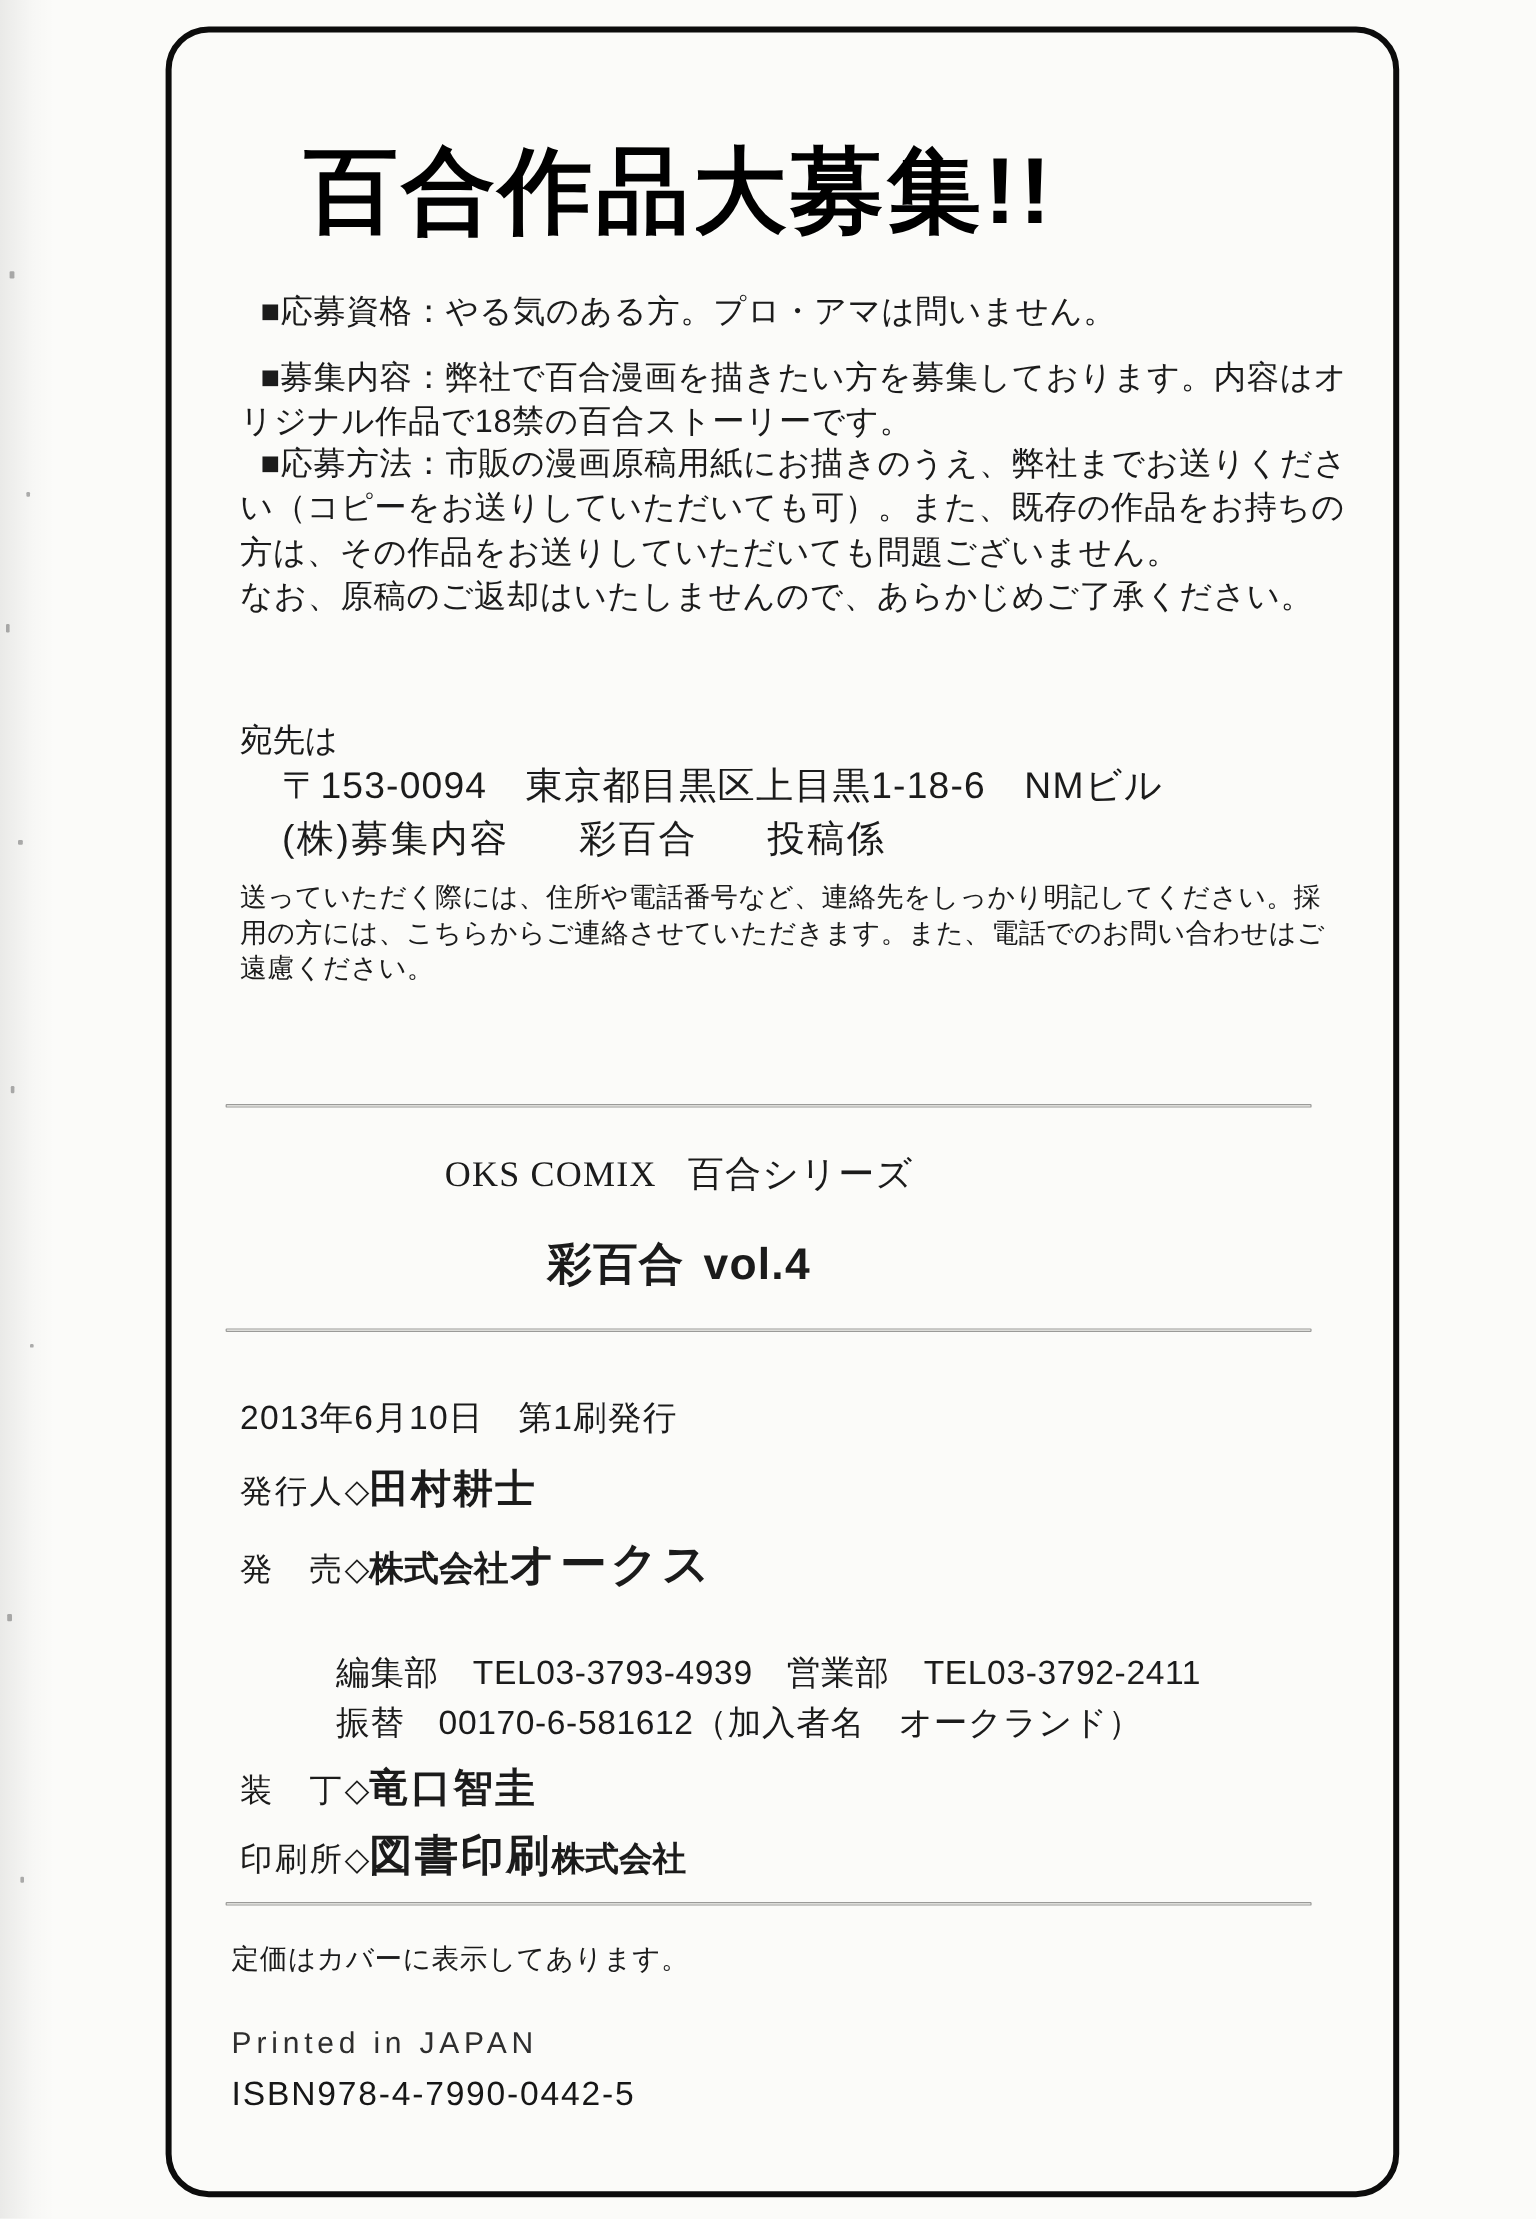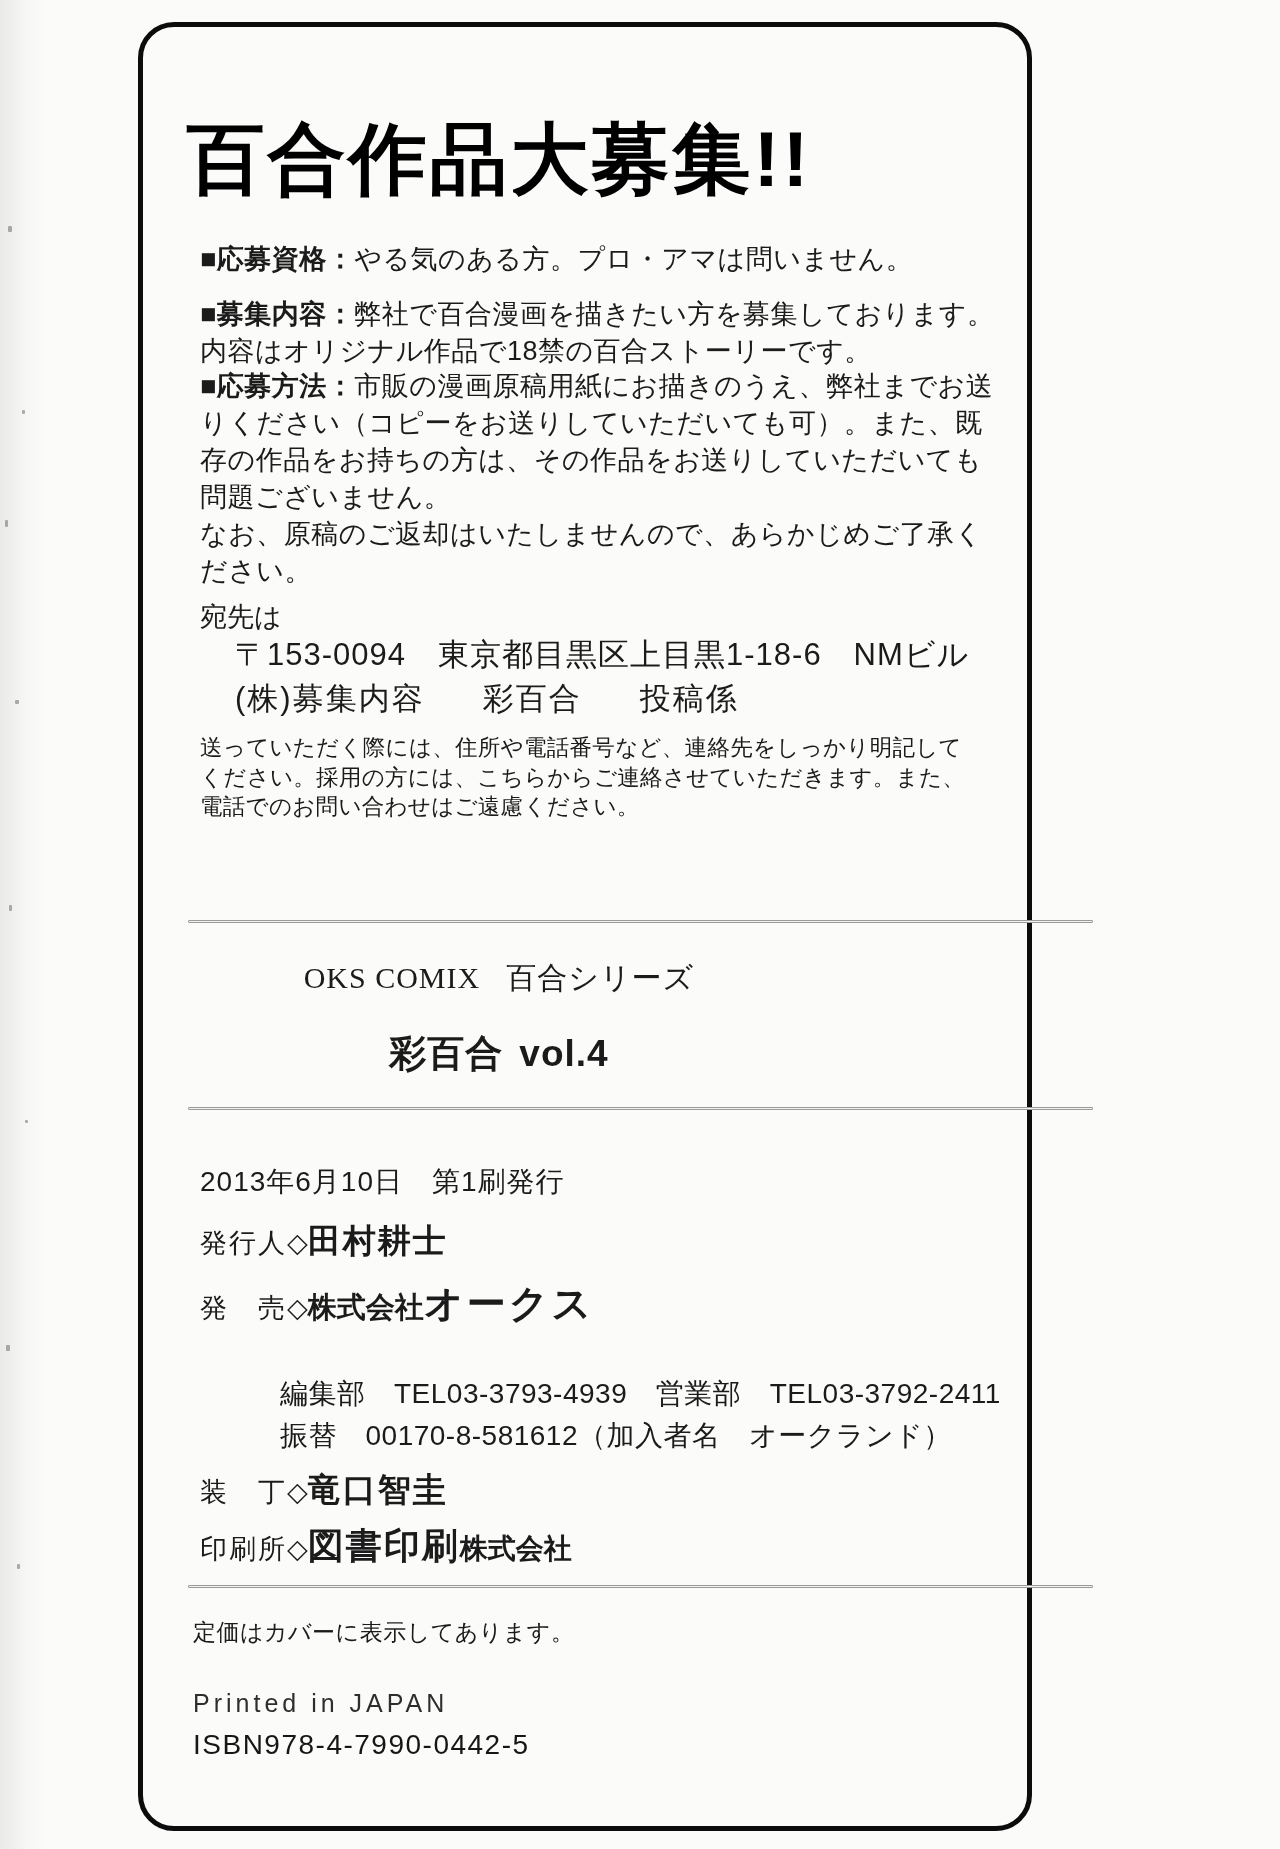--- a/index.html
+++ b/index.html
@@ -11,33 +11,33 @@
     -webkit-font-smoothing:antialiased;
   }
   .scan-edge{
     position:absolute;left:0;top:0;width:46px;height:1849px;
     background:linear-gradient(90deg,rgba(0,0,0,0.07),rgba(0,0,0,0.015) 60%,rgba(0,0,0,0));
     pointer-events:none;
   }
   .speck{position:absolute;background:#6e6e6e;opacity:.55;border-radius:1px;}
 
   .frame{
-    position:absolute;left:138px;top:22px;width:894px;height:1809px;
+    position:absolute;left:138px;top:22px;width:1028px;height:1809px;
     box-sizing:border-box;border:5px solid #0c0c0c;border-radius:36px;
     background:transparent;
   }
   .abs{position:absolute;}
   .centered{left:0;right:172px;text-align:center;}
 
   .big-title{
     top:81px;font-size:78px;font-weight:800;letter-spacing:3px;color:#000;
     font-family:"Liberation Sans","DejaVu Sans",sans-serif;white-space:nowrap;
   }
   .sec{left:57px;right:28px;font-size:27px;line-height:37px;letter-spacing:.5px;}
-  .sec-label{font-weight:bold;}
+  .sec-label{font-weight:normal;margin-left:17px;}
   .sec-body{white-space:pre-line;}
   .sec1{top:214px;}
   .sec2{top:269px;}
   .sec3{top:341px;}
 
   .addr-intro{top:572px;left:57px;font-size:27px;}
   .addr-postal{top:607px;left:92px;font-size:31px;letter-spacing:1px;white-space:nowrap;}
   .addr-company{top:651px;left:92px;font-size:31px;letter-spacing:2px;white-space:nowrap;}
   .addr-company .gap{display:inline-block;width:58px;}
 
@@ -140,21 +140,21 @@
 
   <div class="abs credit publisher">
     <span class="lbl">発行人</span><span class="dia">◇</span><span class="name-serif">田村耕士</span>
   </div>
 
   <div class="abs credit seller">
     <span class="lbl">発　売</span><span class="dia">◇</span><span class="corp">株式会社</span><span class="name-big">オークス</span>
   </div>
 
   <div class="abs sub-indent contacts">編集部　TEL03-3793-4939　営業部　TEL03-3792-2411</div>
-  <div class="abs sub-indent transfer">振替　00170-8-581612（加入者名　オークランド）</div>
+  <div class="abs sub-indent transfer">振替　00170-6-581612（加入者名　オークランド）</div>
 
   <div class="abs credit design">
     <span class="lbl">装　丁</span><span class="dia">◇</span><span class="name-serif">竜口智圭</span>
   </div>
 
   <div class="abs credit printer">
     <span class="lbl">印刷所</span><span class="dia">◇</span><span class="name-serif">図書印刷</span><span class="suffix">株式会社</span>
   </div>
 
   <div class="abs rule rule3"></div>

